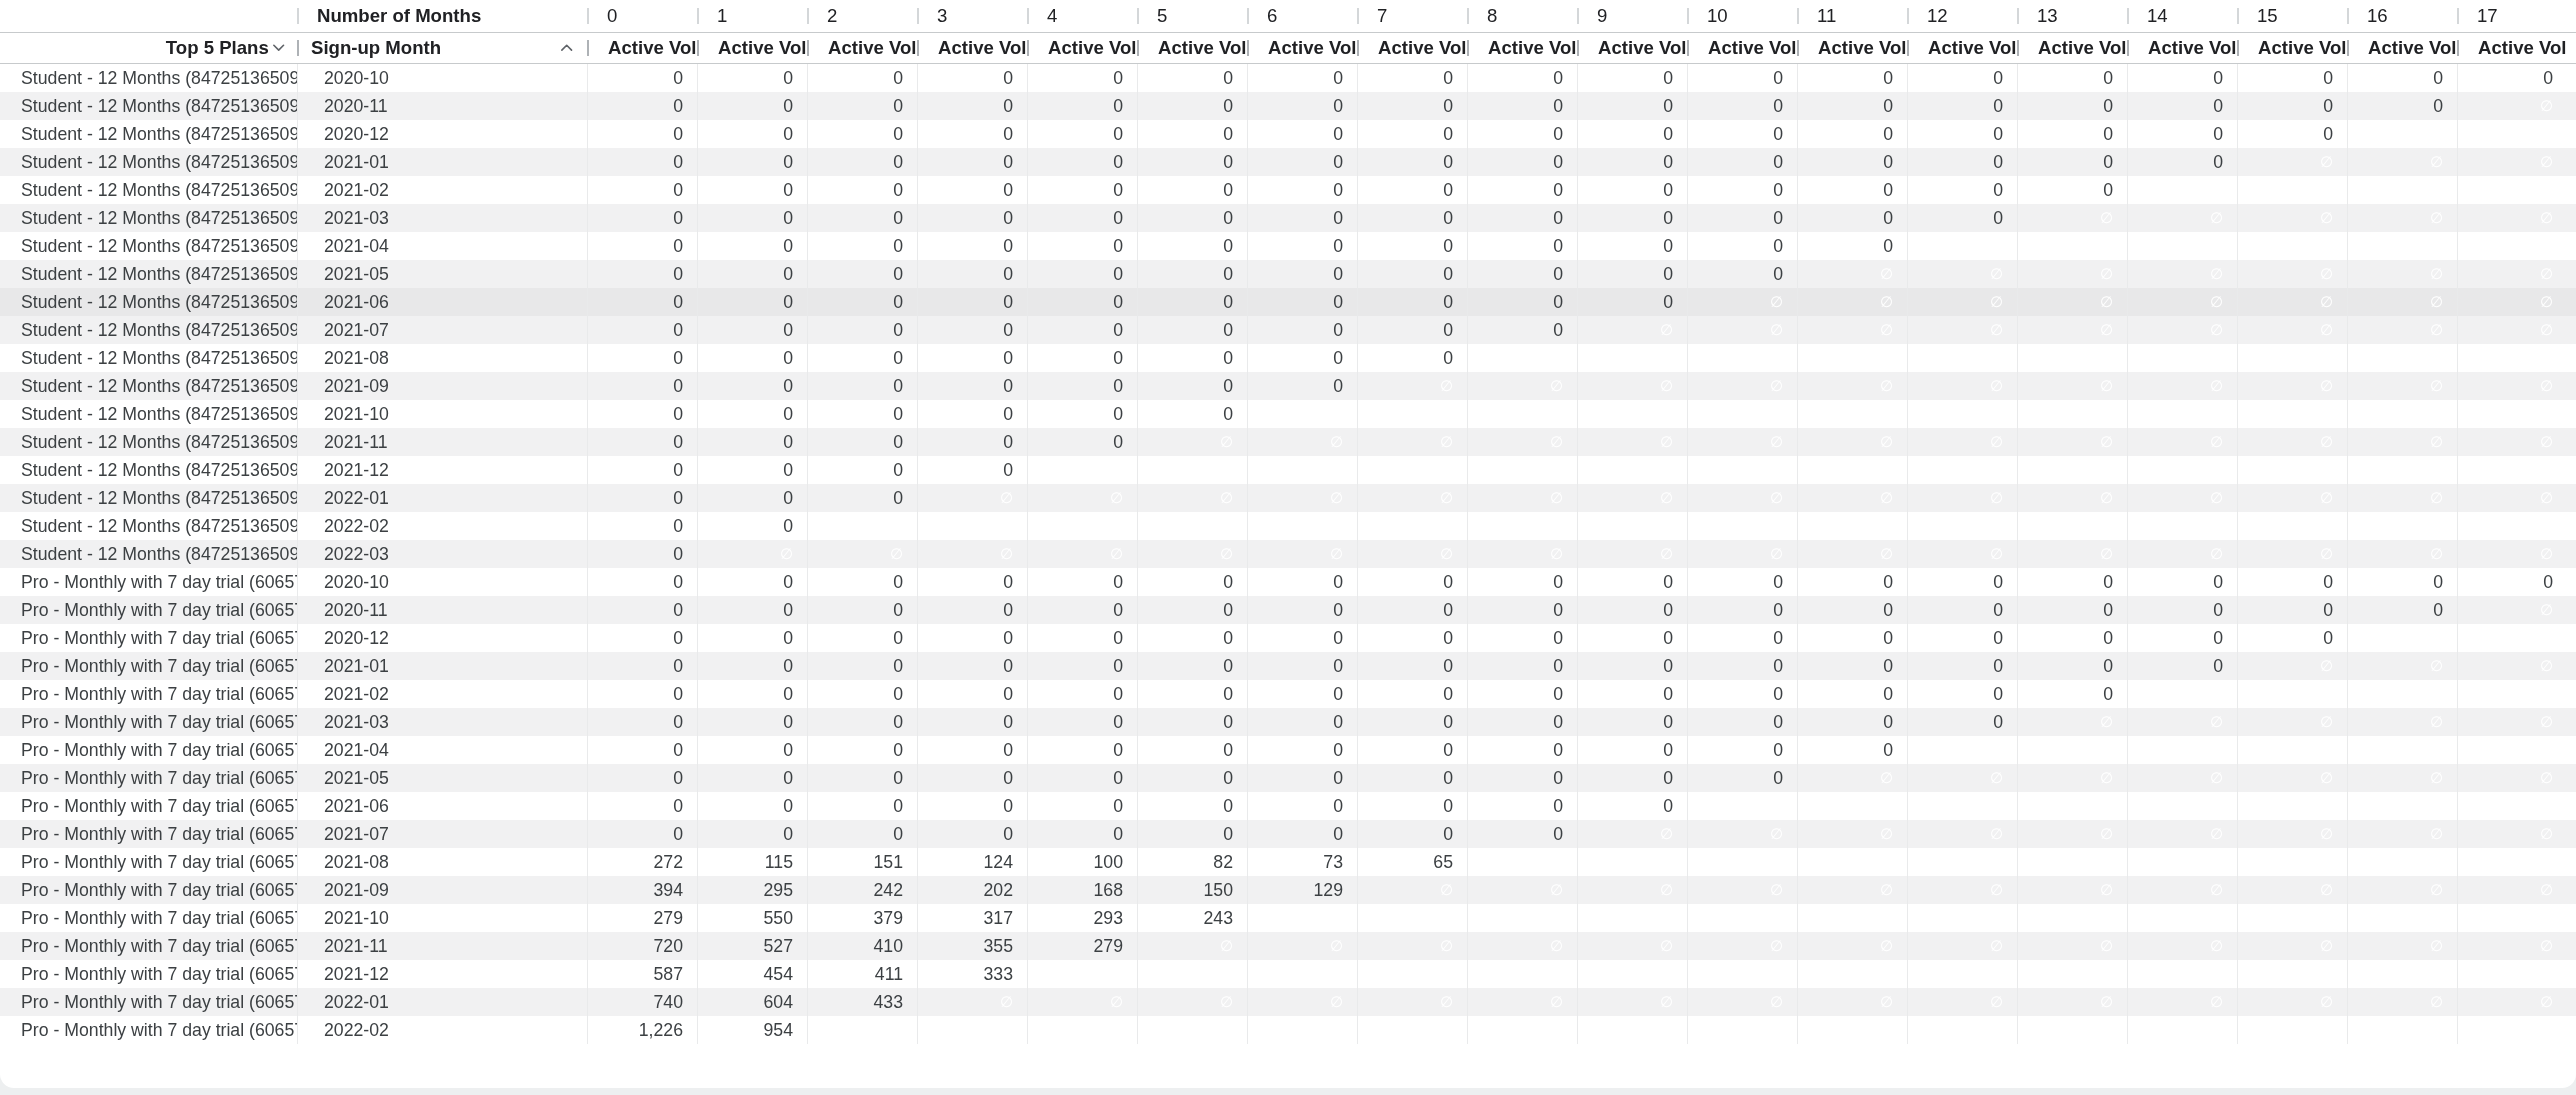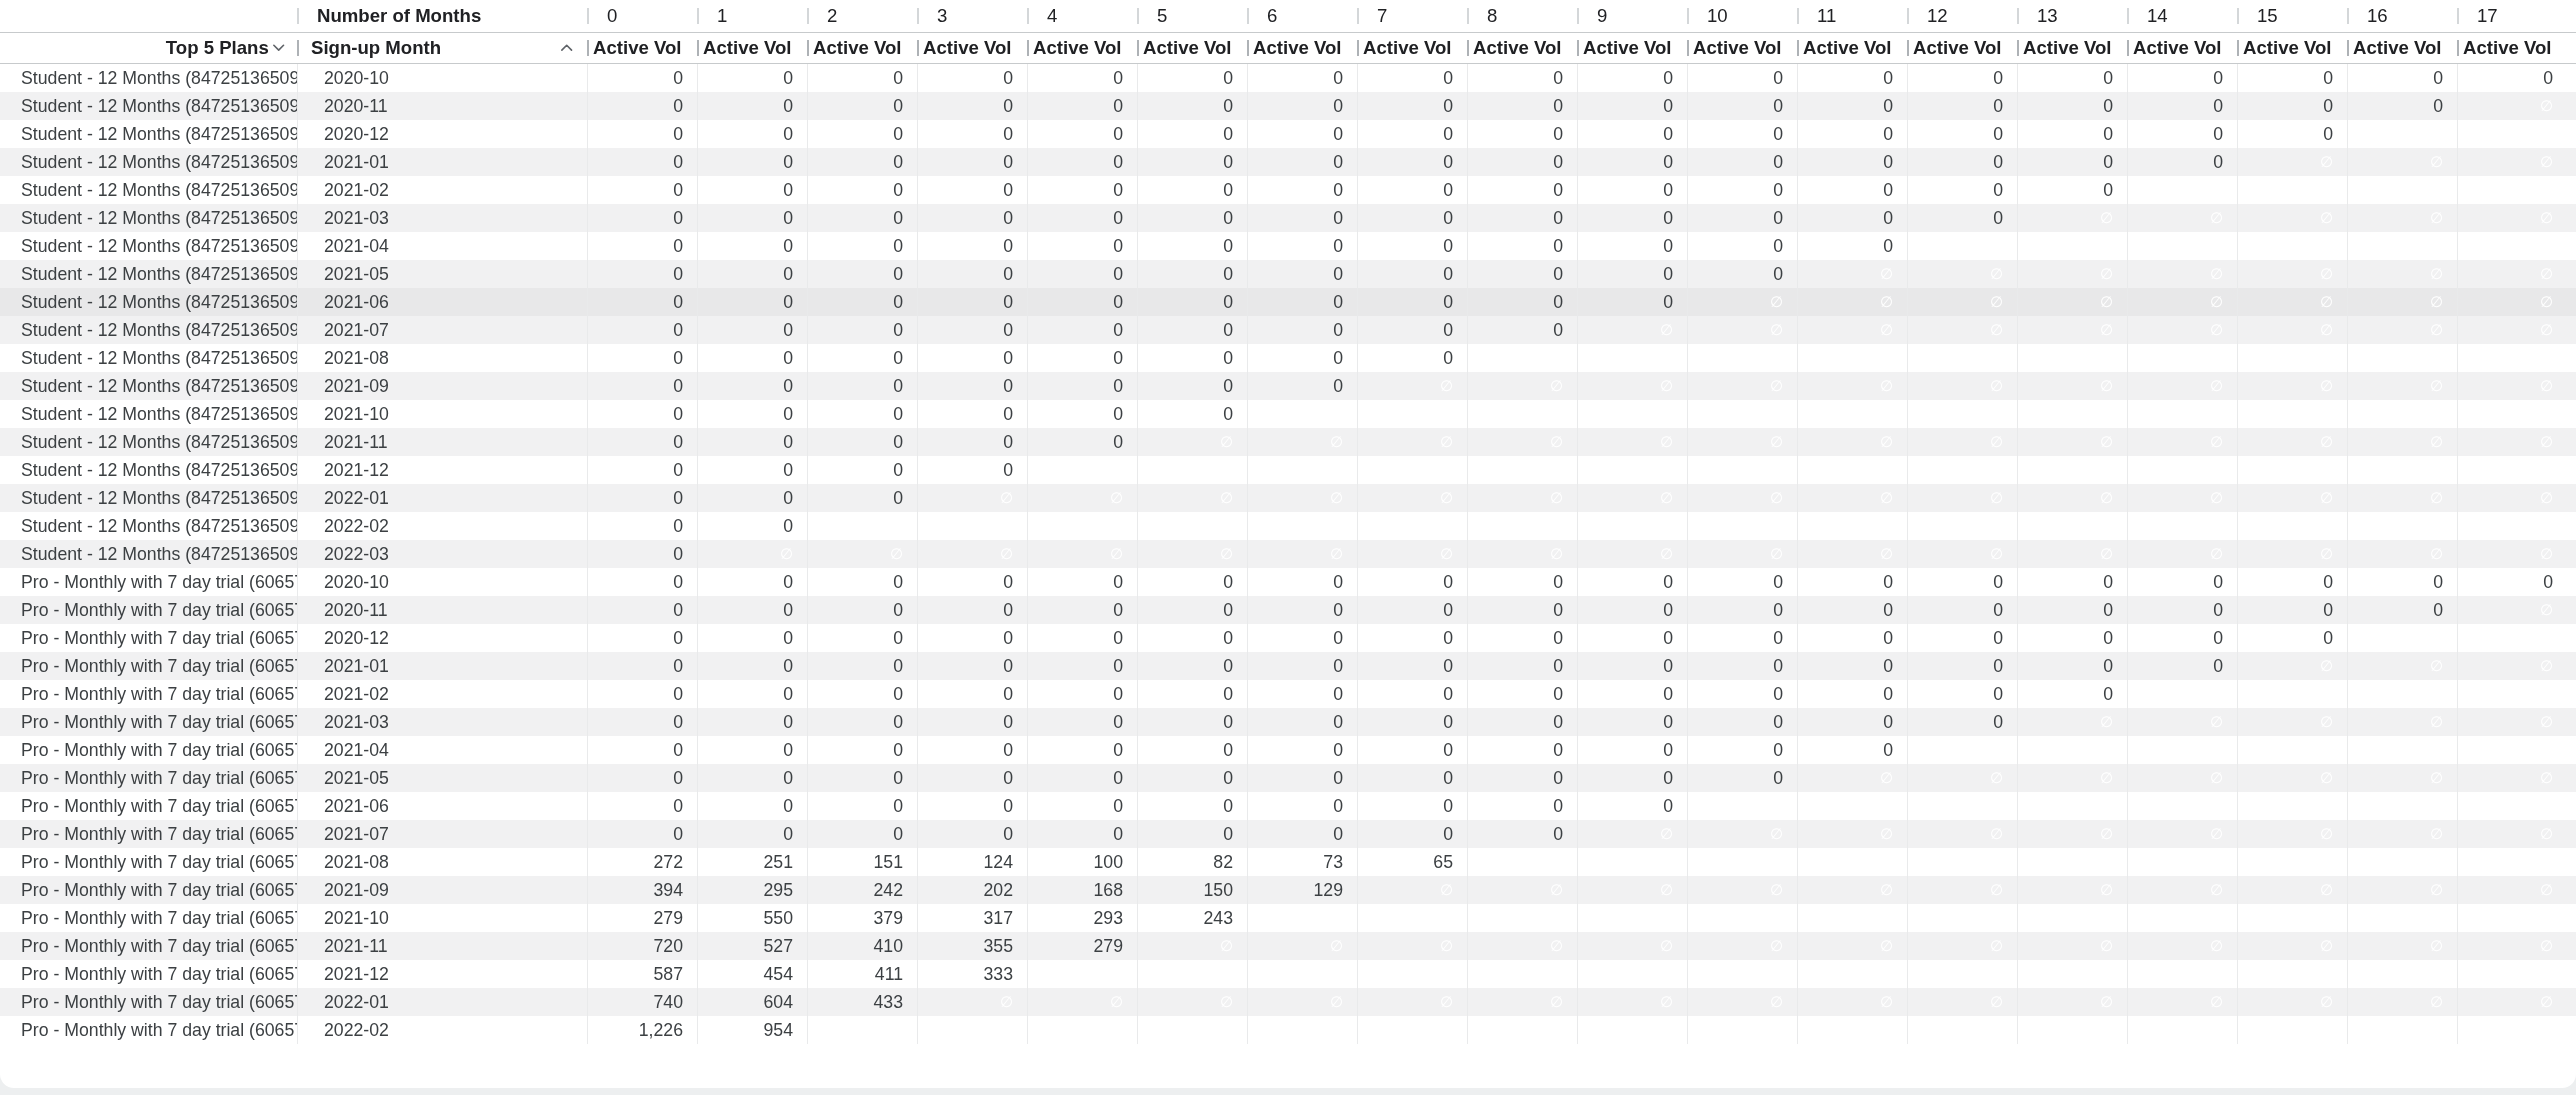--- a/index.html
+++ b/index.html
@@ -45,21 +45,21 @@
   .band-b .hdr{
     display:flex;align-items:center;position:relative;
     font-weight:700;font-size:18.6px;color:#202124;white-space:nowrap;overflow:hidden;
     cursor:pointer;
   }
   .band-b .hdr.sep::before{
     content:"";position:absolute;left:0;top:7px;width:1.8px;height:16px;background:#aeb2b6;
   }
   .hdr.plan{padding-left:37px;justify-content:flex-end;padding-right:8.8px;}
   .hdr.month{padding-left:14px;justify-content:space-between;padding-right:10.6px;}
-  .hdr.metric{padding-left:6px;}
+  .hdr.metric{padding-left:21px;}
   .chev{flex:0 0 auto;}
   
   .tr{height:28px;}
   .tr .td{
     display:flex;align-items:center;
     font-size:17.7px;color:#3c4043;
     border-left:0.9px solid #e9eaeb;
     white-space:nowrap;overflow:hidden;
   }
   .tr .td:first-child{border-left:none;}
@@ -750,21 +750,21 @@
           <div class="td null">∅</div>
           <div class="td null">∅</div>
           <div class="td null">∅</div>
           <div class="td null">∅</div>
           <div class="td null">∅</div>
         </div>
         <div class="row tr">
           <div class="td plan">Pro - Monthly with 7 day trial (60657…</div>
           <div class="td month">2021-08</div>
           <div class="td val">272</div>
-          <div class="td val">251</div>
+          <div class="td val">115</div>
           <div class="td val">151</div>
           <div class="td val">124</div>
           <div class="td val">100</div>
           <div class="td val">82</div>
           <div class="td val">73</div>
           <div class="td val">65</div>
           <div class="td null">∅</div>
           <div class="td null">∅</div>
           <div class="td null">∅</div>
           <div class="td null">∅</div>

